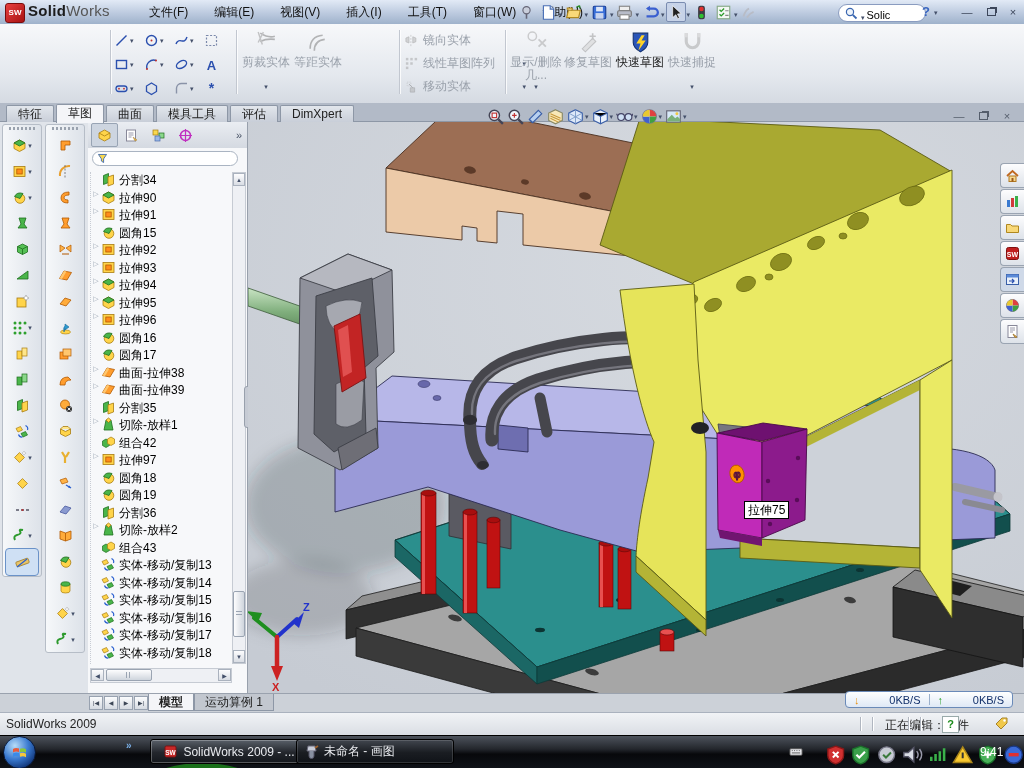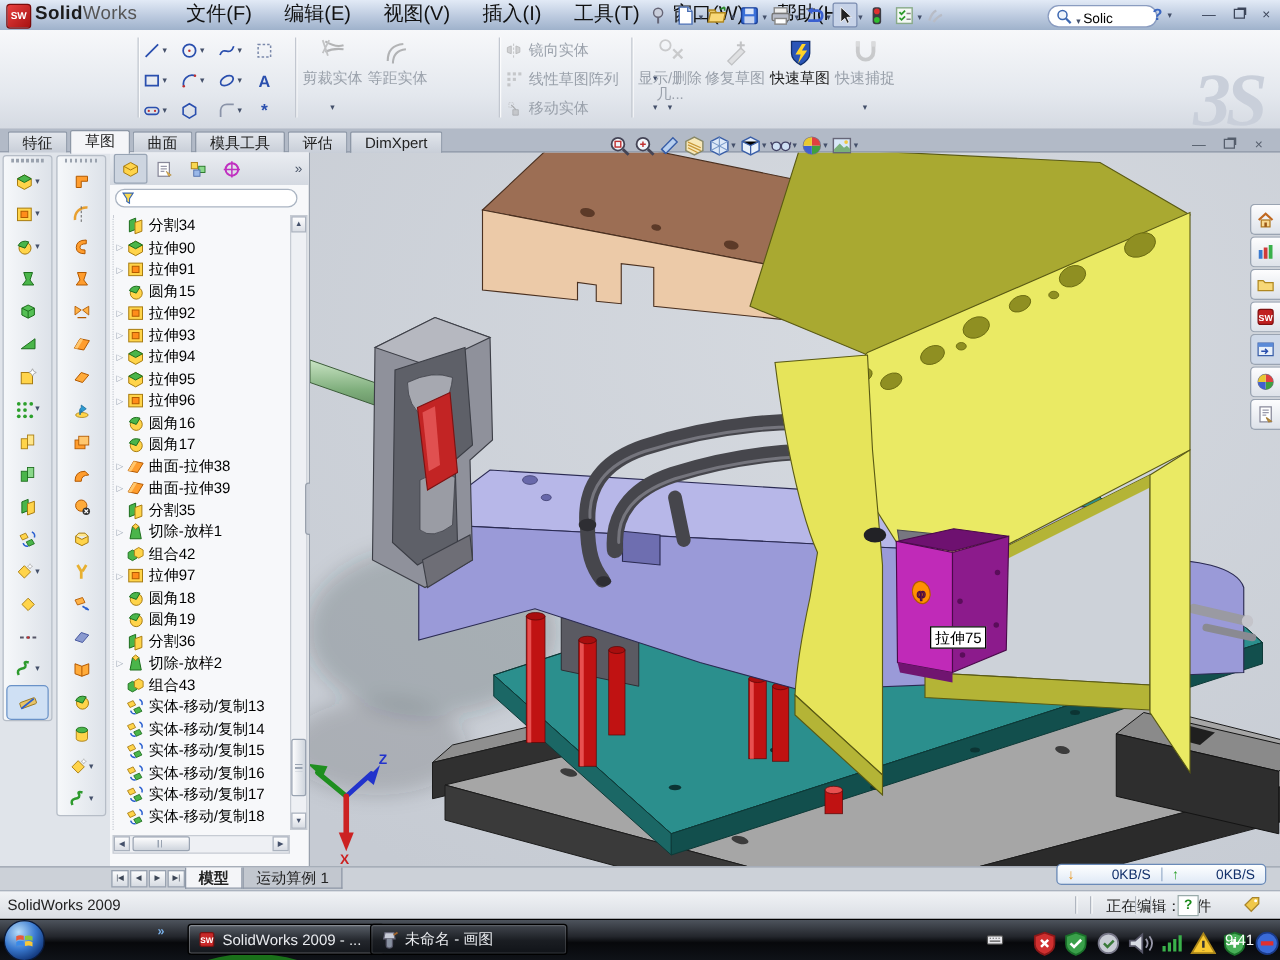--- a/index.html
+++ b/index.html
@@ -12,21 +12,21 @@
   .icon18{width:17px;height:17px}.icon24{width:25px;height:25px}
   .drop{font-size:7px;color:#44506a;line-height:1}
   
   .titlebar{left:0;top:0;width:1024px;height:24px;
     background:linear-gradient(#e2eaf6,#bccadf 55%,#9fb2cb);border-bottom:1px solid #7e90aa}
   .logo-badge{left:5px;top:3px;width:18px;height:18px;background:linear-gradient(135deg,#e84040,#a81212);
     border-radius:3px;color:#fff;font-size:8px;font-weight:bold;text-align:center;line-height:18px;border:1px solid #7a0c0c}
   .logo-text{left:28px;top:2px;font-size:15px;letter-spacing:.3px}
   .logo-text b{color:#1b1b1b}.logo-text i{font-style:normal;color:#555}
   .menus{left:136px;top:0;height:24px;display:flex;align-items:center}
-  .menu-item{padding:0 13px;font-size:16px;color:#111;height:24px;line-height:24px}
+  .menu-item{padding:0 13px;font-size:12px;color:#111;height:24px;line-height:24px}
   .tb-tools{left:515px;top:1px;height:22px;display:flex;align-items:center}
   .tool-btn{width:20px;height:20px;display:flex;align-items:center;justify-content:center;margin:0 1px}
   .tool-btn.pressed{background:#c7d3e8;border:1px solid #7a8cb0;border-radius:2px;box-sizing:border-box}
   .search-pill{left:838px;top:4px;width:76px;height:16px;background:#fff;border:1px solid #8a9cc0;
     border-radius:9px;display:flex;align-items:flex-end;font-size:11px;color:#222;padding:0 5px;gap:2px}
   .search-pill input{border:none;outline:none;width:38px;font-size:11px;font-family:inherit;background:transparent;padding:0}
   .help-q{left:922px;top:4px;font-size:13px;font-weight:bold;color:#3a66c0}
   .win-btn{top:6px;width:20px;height:14px;text-align:center;font-size:11px;line-height:13px;color:#3c465a}
   .rbox{display:inline-block;width:7px;height:6px;border:1px solid #3c465a;box-shadow:2px -2px 0 -1px #3c465a}
   
@@ -63,21 +63,21 @@
   .panel{left:88px;top:122px;width:160px;height:571px;background:#f7f8fa;border-right:1px solid #98a0ac;box-sizing:border-box}
   .panel-head{position:absolute;left:0;top:0;width:100%;height:26px;
     background:linear-gradient(#eaedf2,#d4d9e1);display:flex;align-items:center;padding-left:3px;box-sizing:border-box}
   .phead-btn{width:25px;height:22px;display:flex;align-items:center;justify-content:center;border:1px solid transparent}
   .phead-btn.active{background:#cdd5e0;border-color:#98a4b4;border-radius:2px}
   .chevron{margin-left:auto;font-size:11px;color:#4a5568;padding-right:5px}
   .filter-bar{position:absolute;left:4px;top:29px;width:146px;height:15px;background:#fff;border:1px solid #aab4c2;
     border-radius:8px;display:flex;align-items:center;padding:0 4px;gap:3px;box-sizing:border-box}
   .tree{position:absolute;left:2px;top:50px;width:141px;height:492px;overflow:hidden;
     border-left:1px dotted #c8ccd4}
-  .tree-row{height:17.5px;display:flex;align-items:center;font-size:12px;color:#000;white-space:nowrap}
+  .tree-row{height:17.5px;display:flex;align-items:flex-start;font-size:12px;color:#000;white-space:nowrap}
   .tw{width:10px;font-size:7px;color:#9aa4b2;text-align:center;flex:none}
   .ti{width:15px;height:15px;margin-right:3px;flex:none}
   .vsb{position:absolute;left:144px;top:50px;width:14px;height:492px;background:#eef0f4;border:1px solid #c6cbd3;box-sizing:border-box}
   .sb-btn{position:absolute;left:0;width:12px;height:13px;background:linear-gradient(#fdfdfe,#d9dde4);
     border:1px solid #aab2be;font-size:6px;color:#44506a;text-align:center;line-height:12px;box-sizing:border-box}
   .vsb-thumb{position:absolute;left:0;top:418px;width:12px;height:46px;background:linear-gradient(90deg,#fdfdfe,#cfd5dd);
     border:1px solid #9aa4b2;border-radius:2px;box-sizing:border-box}
   .vsb-thumb:after{content:"";position:absolute;left:2px;right:2px;top:19px;height:6px;
     background:repeating-linear-gradient(#9aa4b2 0 1px,transparent 1px 3px)}
   .hsb{position:absolute;left:2px;top:546px;width:142px;height:15px;background:#eef0f4;border:1px solid #c6cbd3;box-sizing:border-box}
@@ -459,21 +459,20 @@
             <svg viewBox="0 0 24 24">
               <path d="M6 3 v8 a6 6 0 0 0 12 0 V3" fill="none" stroke="#99a" stroke-width="3"></path>
               <rect x="4.5" y="3" width="3" height="4" fill="#bbc"></rect>
               <rect x="16.5" y="3" width="3" height="4" fill="#bbc"></rect>
             </svg>
           </span>
      <span class="lbl">快速捕捉</span>
           <span class="drop">▾</span>
         </div>
       </div>
-    <div class="abs watermark">3S</div>
   </div>
 
   <div class="abs tabs-row" id="cmdtabs" style="padding-left:5px;box-sizing:border-box"><div class="wtab" style="display: inline-block;">特征</div><div class="wtab active" style="display: inline-block;">草图</div><div class="wtab" style="display: inline-block;">曲面</div><div class="wtab" style="display: inline-block;">模具工具</div><div class="wtab" style="display: inline-block;">评估</div><div class="wtab" style="display: inline-block;">DimXpert</div></div>
 
   <div class="abs left-tools">
     <div class="vtoolbar" style="left:2px;top:2px" id="vtb1">
         <div class="vt-grip"></div>
         <div class="vt-item">
           <span class="icon15">
             <svg viewBox="0 0 15 15">
@@ -1541,21 +1540,21 @@
             <path d="M7.5 1.5 A6 6 0 0 1 13.5 7.5 L7.5 7.5 Z" fill="#e8a838"></path>
             <path d="M1.5 7.5 A6 6 0 0 0 7.5 13.5 L7.5 7.5 Z" fill="#38a0d8"></path>
           </svg></span></div>
       <div><span class="icon15"><svg viewBox="0 0 15 15">
             <rect x="2" y="2" width="11" height="11" rx="1.5" fill="#c82828" stroke="#7a1212"></rect>
             <text x="7.5" y="10.5" font-size="6.5" fill="#fff" font-weight="bold" text-anchor="middle">SW</text>
           </svg></span></div>
     </div>
   <div class="abs ql-more" style="left:126px;top:740px">»</div>
   <div id="tasks">
-      <div class="abs task-btn active" style="left: 150px; width: 158px;">
+      <div class="abs task-btn active" style="left: 150px; width: 158px; justify-content: center;">
         <span class="icon15">
           <svg viewBox="0 0 15 15">
             <rect x="2" y="2" width="11" height="11" rx="1.5" fill="#c82828" stroke="#7a1212"></rect>
             <text x="7.5" y="10.5" font-size="6.5" fill="#fff" font-weight="bold" text-anchor="middle">SW</text>
           </svg>
         </span>
         <span>SolidWorks 2009 - ...</span>
       </div>
       <div class="abs task-btn" style="left: 296px; width: 158px;">
         <span class="icon15">

